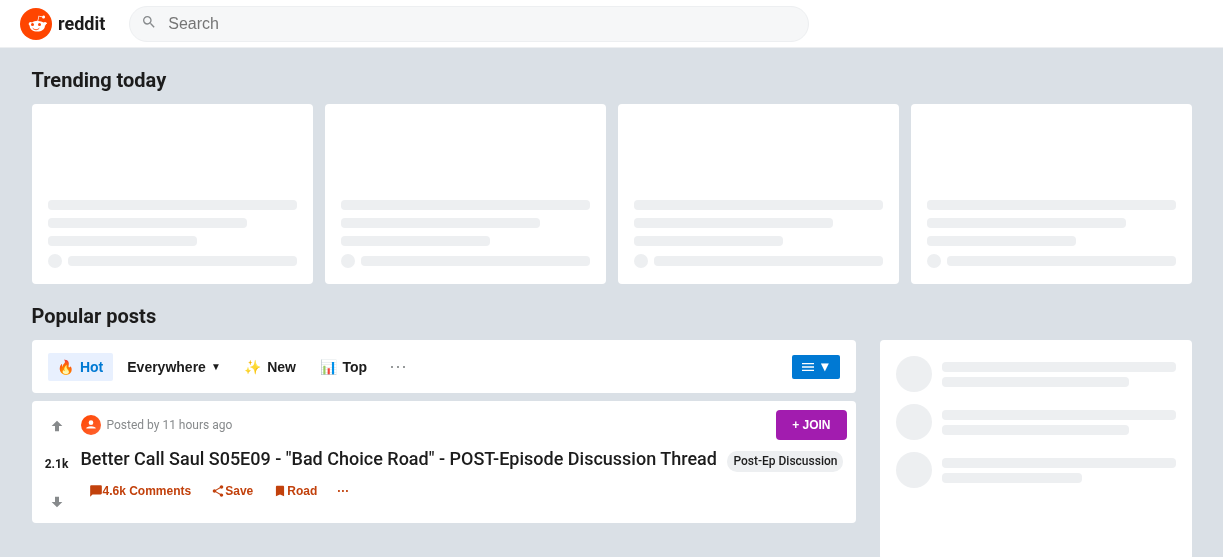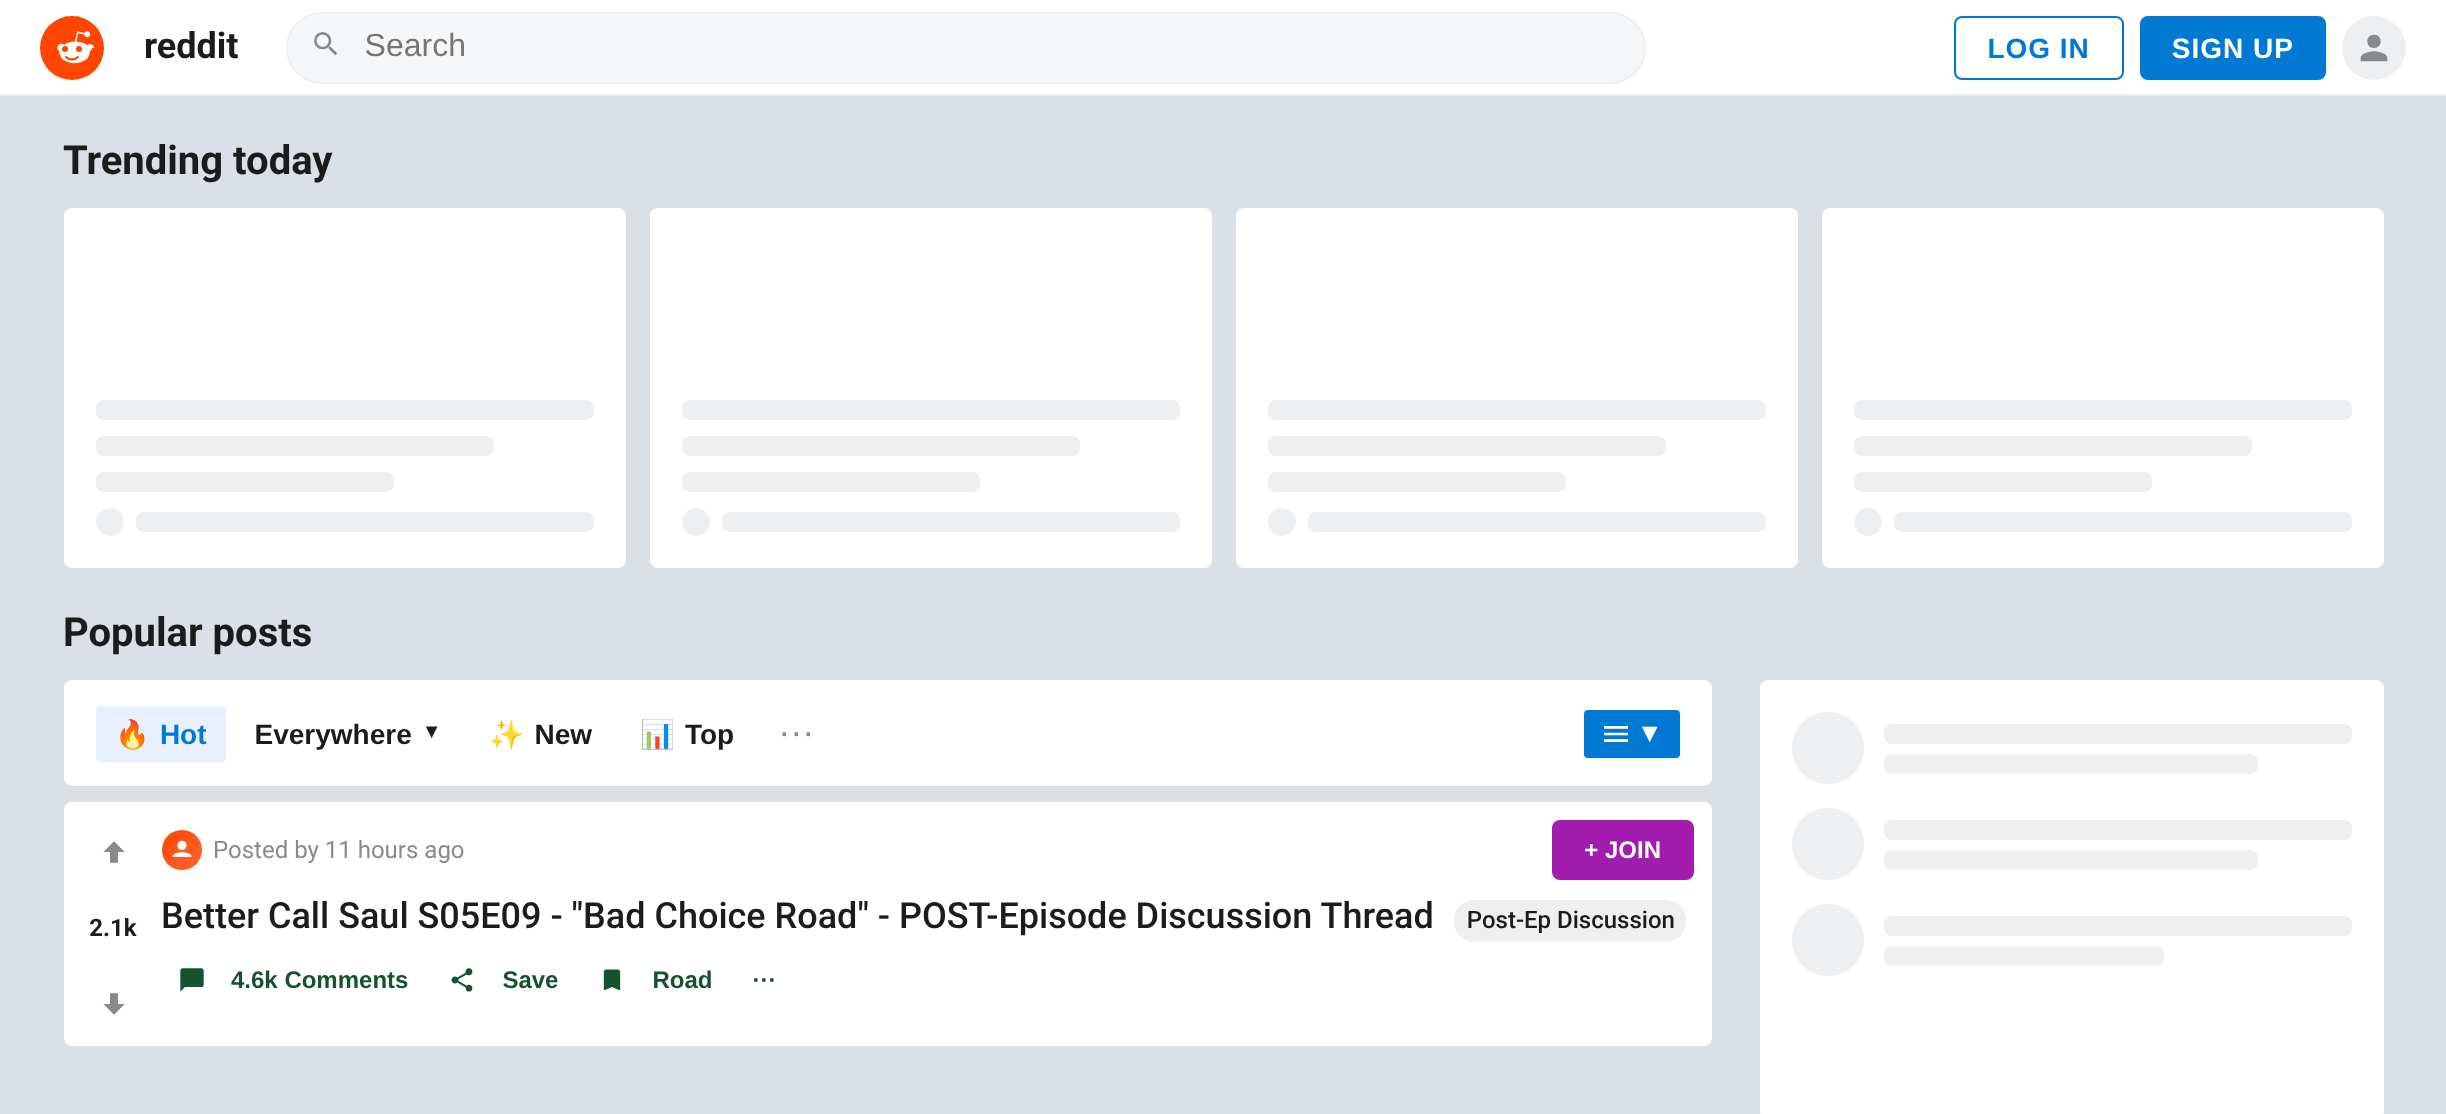--- a/index.html
+++ b/index.html
@@ -19,21 +19,21 @@
       padding: 0 20px;
       gap: 16px;
       border-bottom: 1px solid #edeff1;
       position: sticky;
       top: 0;
       z-index: 100;
     }
     .logo-area {
       display: flex;
       align-items: center;
-      gap: 20px;
+      gap: 6px;
       cursor: pointer;
     }
     .reddit-logo {
       width: 32px;
       height: 32px;
     }
     .logo-text {
       font-size: 18px;
       font-weight: 700;
       color: #1c1c1c;
@@ -305,26 +305,26 @@
     .post-actions {
       display: flex;
       align-items: center;
       gap: 4px;
       font-size: 12px;
       color: #878a8c;
     }
     .action-btn {
       display: flex;
       align-items: center;
-      gap: 13px;
+      gap: 0;
       padding: 6px 8px;
       border: none;
       background: none;
       border-radius: 2px;
-      color: #14532d;
+      color: #c2410c;
       font-size: 12px;
       font-weight: 700;
       cursor: pointer;
       justify-content: center;
     }
     .join-btn {
       height: 30px;
       padding: 0 16px;
       background: #a21caf;
       color: #fff;
@@ -395,29 +395,20 @@
     <div class="search-wrapper">
       <span class="search-icon-wrap">
         <svg width="16" height="16" viewBox="0 0 24 24" fill="currentColor">
             <path d="M15.5 14h-.79l-.28-.27A6.471 6.471 0 0 0 16 9.5 6.5 6.5 0 1 0 9.5 16c1.61 0 3.09-.59 4.23-1.57l.27.28v.79l5 4.99L20.49 19l-4.99-5zm-6 0C7.01 14 5 11.99 5 9.5S7.01 5 9.5 5 14 7.01 14 9.5 11.99 14 9.5 14z"></path>
           </svg>
       </span>
       <input type="text" placeholder="Search" style="">
     </div>
   </div>
 
-  <div class="header-right">
-    <button class="btn-login">LOG IN</button>
-    <button class="btn-signup">SIGN UP</button>
-    <div class="user-icon">
-      <svg width="20" height="20" viewBox="0 0 24 24" fill="currentColor">
-          <path d="M12 12c2.7 0 4-1.79 4-4s-1.3-4-4-4-4 1.79-4 4 1.3 4 4 4zm0 2c-2.67 0-8 1.34-8 4v2h16v-2c0-2.66-5.33-4-8-4z"></path>
-        </svg>
-    </div>
-  </div>
 </header>
 
 <div class="main">
 
   <div class="section-title">Trending today</div>
   <div class="trending-grid">
     <div class="trending-card">
       <div class="skeleton-line w100"></div>
       <div class="skeleton-line w80"></div>
       <div class="skeleton-line w60"></div>

